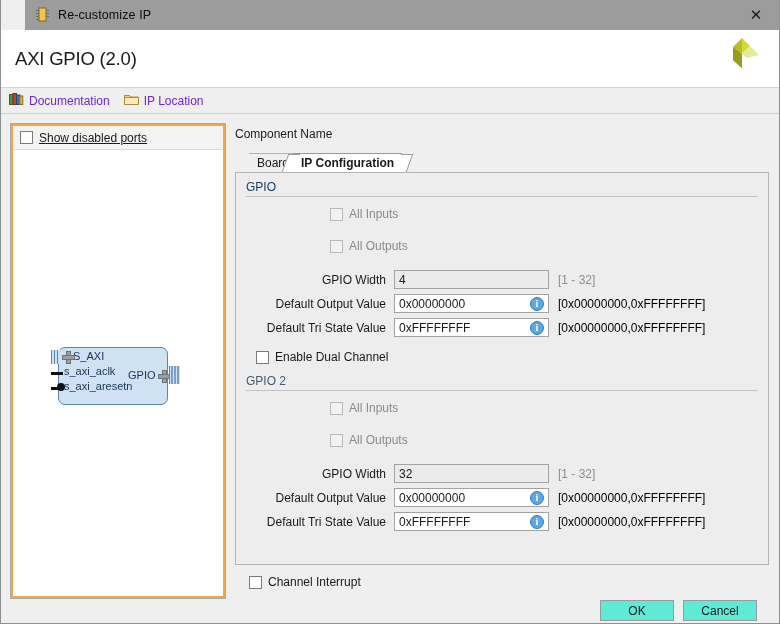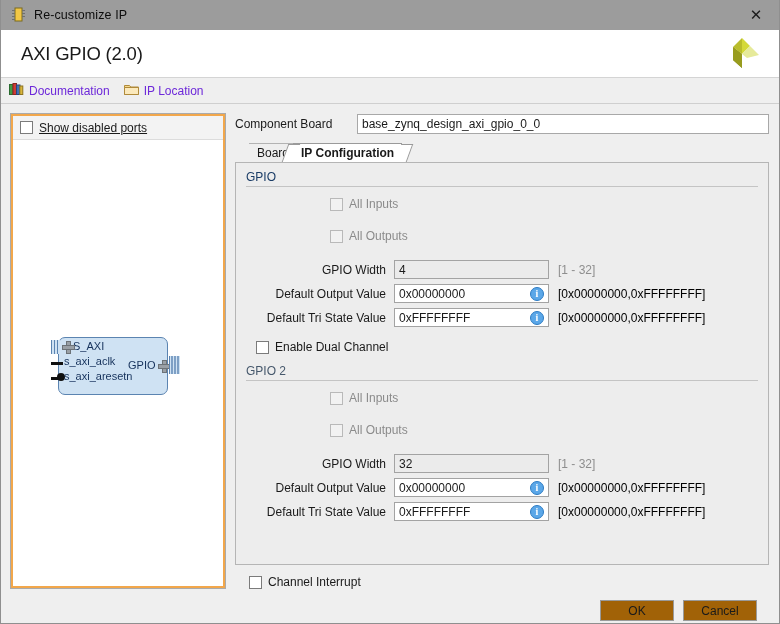--- a/index.html
+++ b/index.html
@@ -26,20 +26,21 @@
 
   
   .titlebar {
     height: 30px;
     background: #9c9c9c;
     display: flex;
     align-items: center;
     padding: 0 0 0 10px;
     flex: none;
     position: relative;
+    margin-left: 24px;
   }
   .titlebar .tb-icon {
     width: 15px; height: 16px;
     margin-right: 8px;
     position: relative;
     flex: none;
   }
   .titlebar .tb-title {
     font-size: 12.5px;
     color: #0d0d0d;
@@ -50,25 +51,25 @@
     right: 0; top: 0;
     width: 46px; height: 30px;
     display: flex; align-items: center; justify-content: center;
     color: #1b1b1b;
     font-size: 15px;
     font-family: "Liberation Sans", sans-serif;
   }
 
   
   .header {
-    height: 48px;
-    background: #ffffff;
-    display: flex;
-    align-items: center;
-    padding: 0 20px;
+    height: 58px;
+    background: #ffffff;
+    display: flex;
+    align-items: center;
+    padding: 0 14px;
     flex: none;
     border-bottom: 1px solid #d4d4d4;
     position: relative;
   }
   .header h1 {
     margin: 0;
     font-size: 18.5px;
     font-weight: normal;
     color: #1a1a1a;
     letter-spacing: -0.2px;
@@ -419,21 +420,21 @@
   .intrrow .lbl { margin-left: 6px; font-size: 12px; }
   .btnrow {
     display: flex;
     justify-content: flex-end;
     gap: 9px;
     margin-top: 9px;
   }
   .btn {
     width: 74px;
     height: 21px;
-    background: #a16207;
+    background: #5eead4;
     border: 1px solid #9a9a9a;
     font-size: 12px;
     color: #1a1a1a;
     display: flex;
     align-items: center;
     justify-content: center;
   }
 </style>
 </head>
 <body>
@@ -535,22 +536,21 @@
             <line x1="5" y1="0" x2="5" y2="18" stroke="#5b84b1" stroke-width="1.4"></line>
             <line x1="8" y1="0" x2="8" y2="18" stroke="#5b84b1" stroke-width="1.4"></line>
           </svg>
         </div>
       </div>
     </div>
 
     <div class="rightpanel">
 
       <div class="comprow">
-        <span class="cn-label">Component Board</span>
-        <span class="cn-input">base_zynq_design_axi_gpio_0_0</span>
+        <span class="cn-label">Component Name</span>
       </div>
 
       <div class="tabstrip">
         <span class="tab inactive">Board</span>
         <span class="tab active">IP Configuration</span>
       </div>
 
       <div class="tabcontent">
 
         <div class="sect-head">

